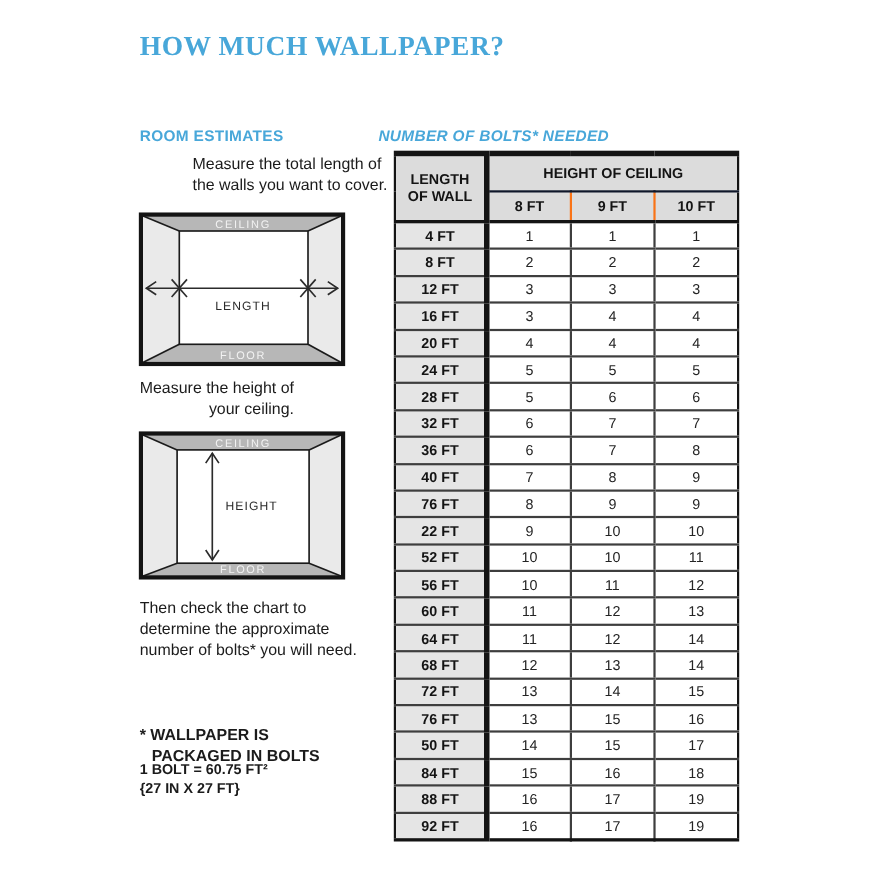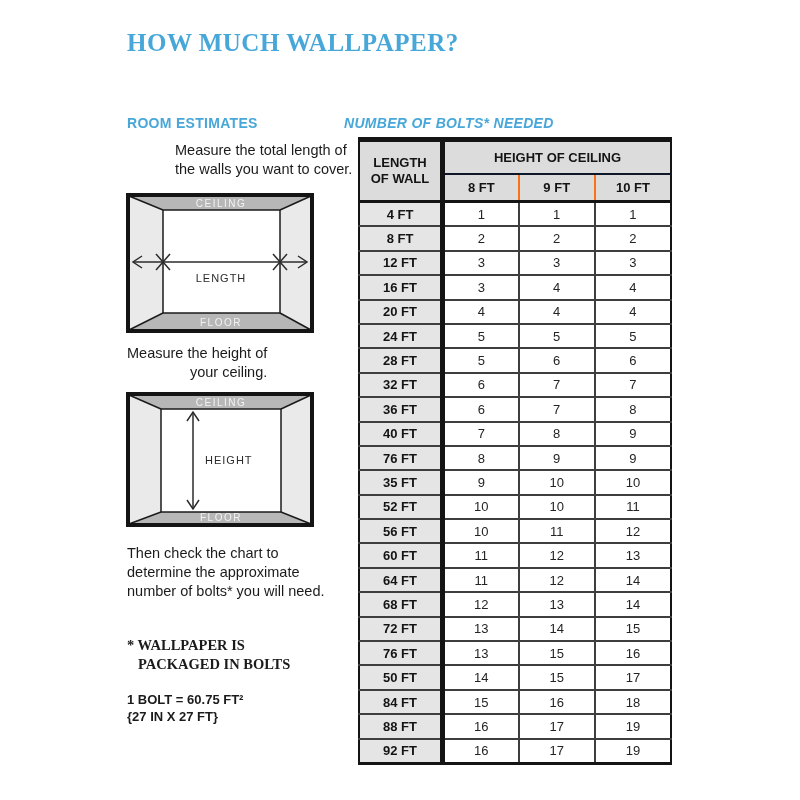--- a/index.html
+++ b/index.html
@@ -17,22 +17,22 @@
   }
   .left-heading{left:127px;top:115px;}
   .table-heading{left:344px;top:115px;width:314px;text-align:left;font-style:italic;}
   .body-text{
     font-size:14.5px;line-height:1.3;color:#1b1b1b;white-space:pre-line;
   }
   .para1{left:127px;top:141px;margin-left:48px;}
   .para2{left:127px;top:344px;text-align:right;}
   .para3{left:127px;top:544px;}
   .footnote{
-    left:127px;top:636px;font-size:14.5px;font-weight:bold;line-height:1.3;
-    white-space:pre-line;padding-left:11px;text-indent:-11px;font-family:Liberation Serif, serif;
+    left:127px;top:660px;font-size:14.5px;font-weight:bold;line-height:1.3;
+    white-space:pre-line;padding-left:11px;text-indent:-11px;
   }
   .bolt-info{
     left:127px;top:692px;font-size:13px;font-weight:bold;line-height:1.3;white-space:pre-line;
   }
   .diagram1{left:126px;top:193px;}
   .diagram2{left:126px;top:392px;}
 
   table.bolts-table{
     position:absolute;left:358px;top:137px;width:314px;
     border-collapse:collapse;table-layout:fixed;
@@ -210,21 +210,21 @@
         <td class="num-cell">8</td>
         <td class="num-cell">9</td>
       </tr>
       <tr>
         <td class="wall-cell">76 FT</td>
         <td class="num-cell">8</td>
         <td class="num-cell">9</td>
         <td class="num-cell">9</td>
       </tr>
       <tr>
-        <td class="wall-cell">35 FT</td>
+        <td class="wall-cell">22 FT</td>
         <td class="num-cell">9</td>
         <td class="num-cell">10</td>
         <td class="num-cell">10</td>
       </tr>
       <tr>
         <td class="wall-cell">52 FT</td>
         <td class="num-cell">10</td>
         <td class="num-cell">10</td>
         <td class="num-cell">11</td>
       </tr>

